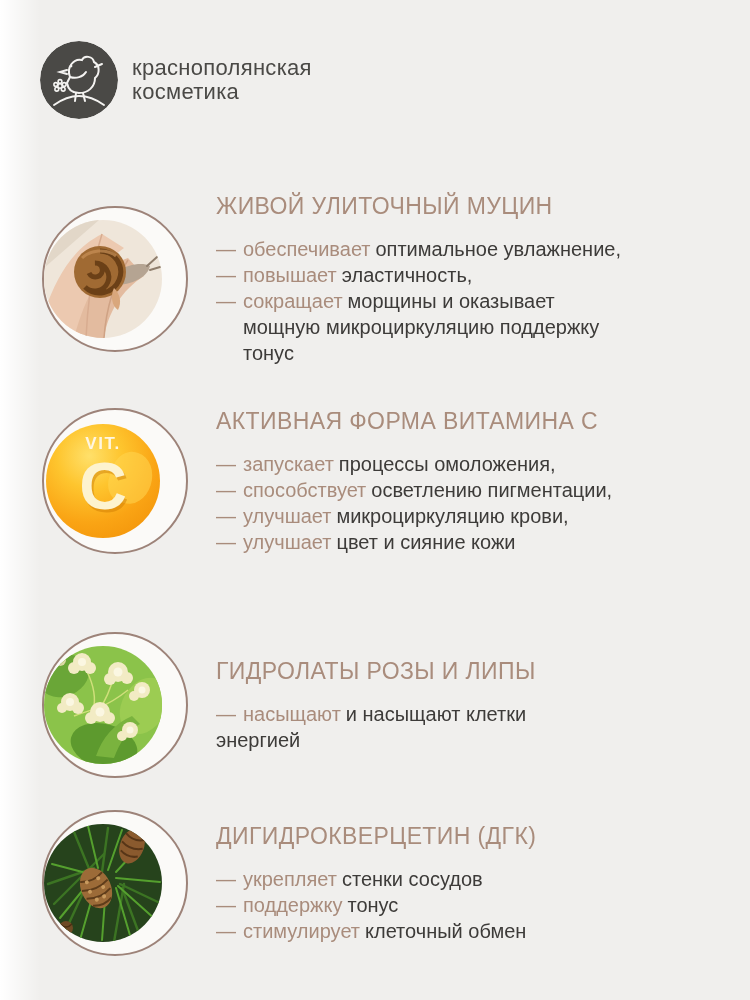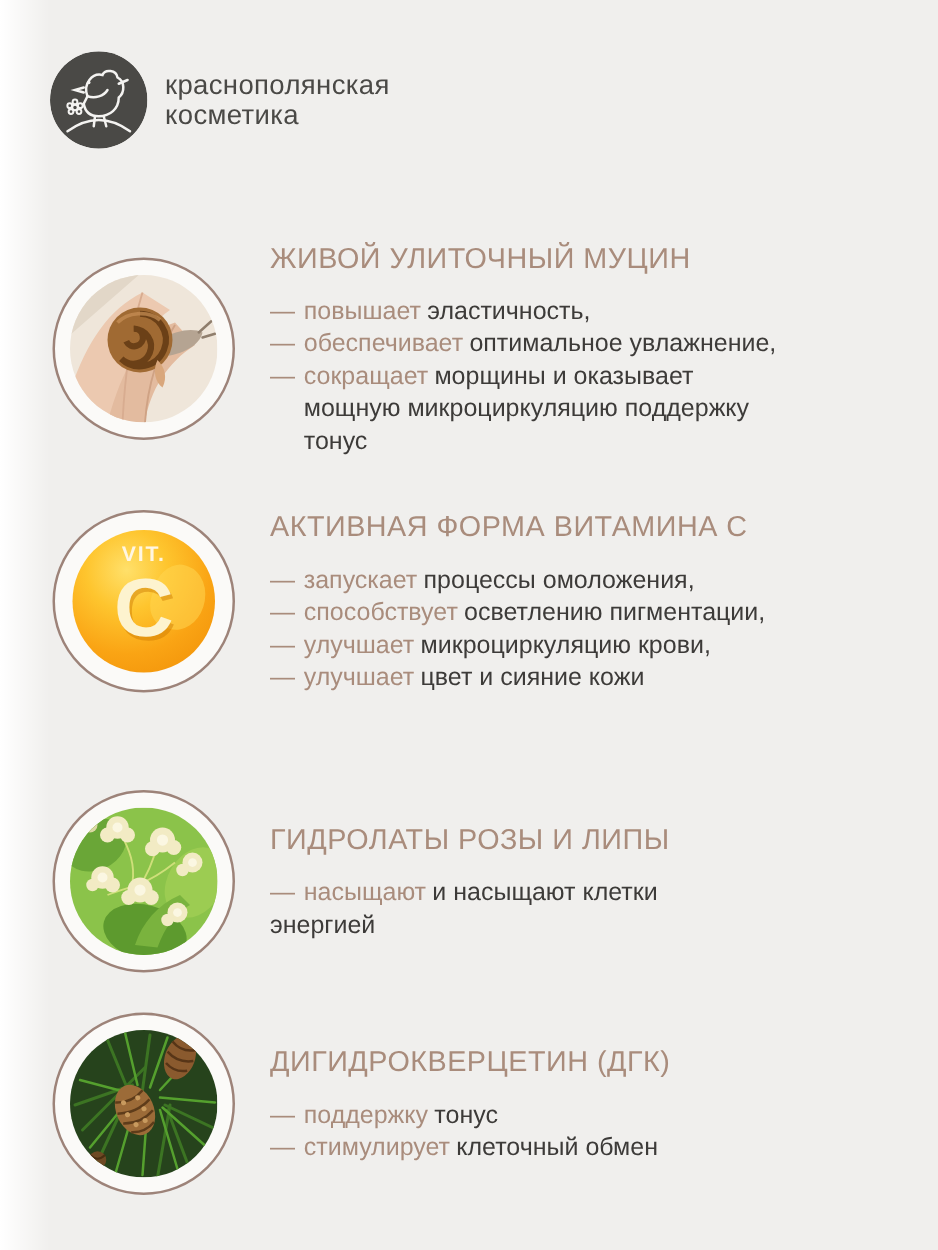--- a/index.html
+++ b/index.html
@@ -18,21 +18,21 @@
   
   .logo{position:absolute;left:40px;top:41px;display:flex;align-items:center;z-index:6;}
   .logo-circle{width:78px;height:78px;border-radius:50%;overflow:hidden;flex:none;}
   .logo-text{margin-left:14px;font-size:22px;line-height:24px;color:#4a4946;letter-spacing:.3px;}
 
   
   .section{position:absolute;left:0;width:750px;display:flex;align-items:center;}
   .media{
     margin-left:42px;flex:none;width:142px;height:142px;border-radius:50%;
     border:2px solid #9d8379;background:#fbfaf8;
-    display:flex;align-items:center;justify-content:center;
+    display:flex;align-items:center;justify-content:flex-start;
   }
   .photo{width:118px;height:118px;border-radius:50%;overflow:hidden;position:relative;}
   .content{margin-left:28px;width:505px;}
   .title{
     font-size:23px;font-weight:400;letter-spacing:.4px;color:#a98c7c;
     line-height:28px;margin:0 0 16px 0;
   }
   .line{font-size:20px;line-height:26px;color:#3d3b39;white-space:nowrap;}
   .dash{display:inline-block;width:27px;color:#a98c7c;}
   .hl{color:#a98c7c;margin-right:5px;}
@@ -103,22 +103,22 @@
         <path d="M106,50 L116,47" stroke="#8f7e6d" stroke-width="2" stroke-linecap="round"></path>
         <circle cx="56" cy="52" r="26" fill="#a06a33"></circle>
         <path d="M56,52 m0,-21 a21,21 0 1,1 -15,36 a14,14 0 1,0 10,-24 a7,7 0 1,1 -6,10" stroke="#6b4017" stroke-width="5" fill="none"></path>
         <path d="M38,38 C46,30 62,28 72,36" stroke="#c89057" stroke-width="3" fill="none" opacity=".7"></path>
         <path d="M70,68 C76,74 78,82 74,90 C68,86 66,76 70,68 Z" fill="#d9a77c"></path>
       </svg>
     </div>
   </div>
   <div class="content">
     <h2 class="title">ЖИВОЙ УЛИТОЧНЫЙ МУЦИН</h2>
+    <div class="line"><span class="dash">—</span><span class="hl">обеспечивает</span><span>оптимальное увлажнение,</span></div>
     <div class="line"><span class="dash">—</span><span class="hl">повышает</span><span>эластичность,</span></div>
-    <div class="line"><span class="dash">—</span><span class="hl">обеспечивает</span><span>оптимальное увлажнение,</span></div>
     <div class="line"><span class="dash">—</span><span class="hl">сокращает</span><span>морщины и оказывает</span></div>
     <div class="line"><span class="dash"></span><span>мощную микроциркуляцию поддержку</span></div>
     <div class="line"><span class="dash"></span><span>тонус</span></div>
   </div>
 </div>
 
 <div class="section" style="top:407px">
   <div class="media">
     <div class="photo">
       <div class="ball">
@@ -240,16 +240,17 @@
               <path d="M79,30 Q88,35 97,30"></path>
           </g>
         </g>
         <circle cx="22" cy="104" r="7" fill="#6e4a24"></circle>
         <path d="M16,100 Q22,106 28,100" stroke="#4a2f12" stroke-width="1.6" fill="none"></path>
       </svg>
     </div>
   </div>
   <div class="content">
     <h2 class="title">ДИГИДРОКВЕРЦЕТИН (ДГК)</h2>
+    <div class="line"><span class="dash">—</span><span class="hl">укрепляет</span><span>стенки сосудов</span></div>
     <div class="line"><span class="dash">—</span><span class="hl">поддержку</span><span>тонус</span></div>
     <div class="line"><span class="dash">—</span><span class="hl">стимулирует</span><span>клеточный обмен</span></div>
   </div>
 </div>
 
 </body></html>

